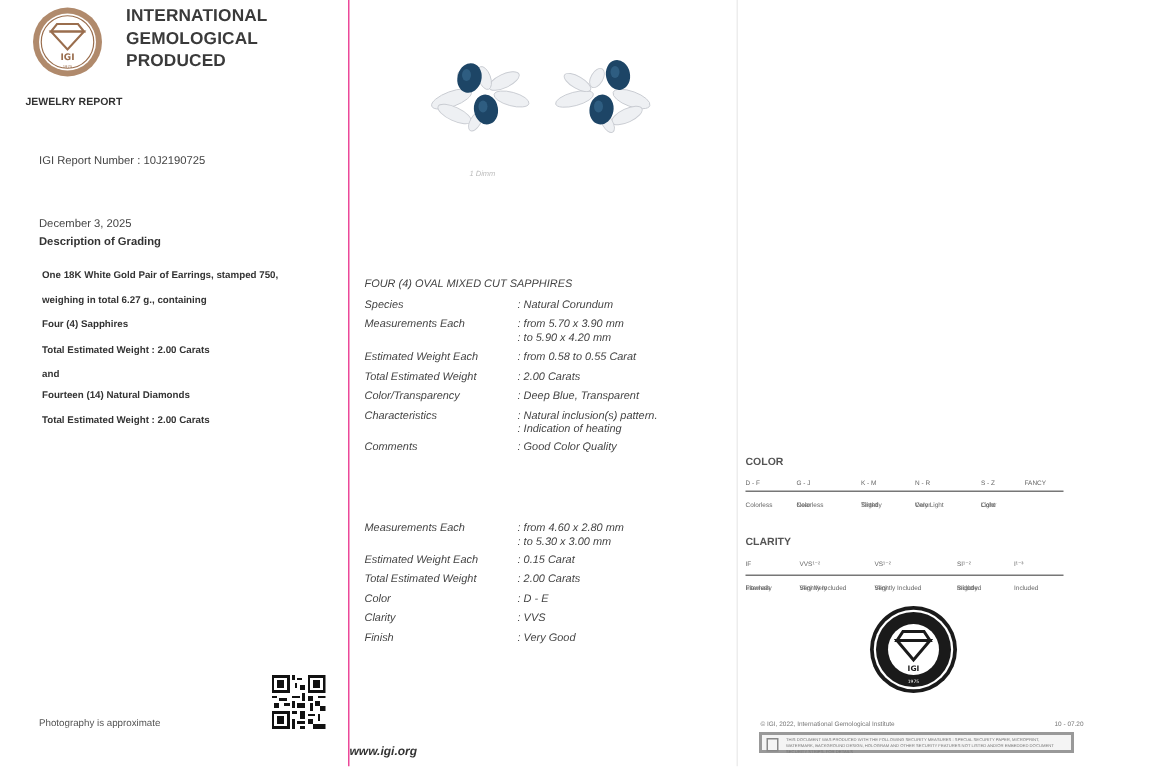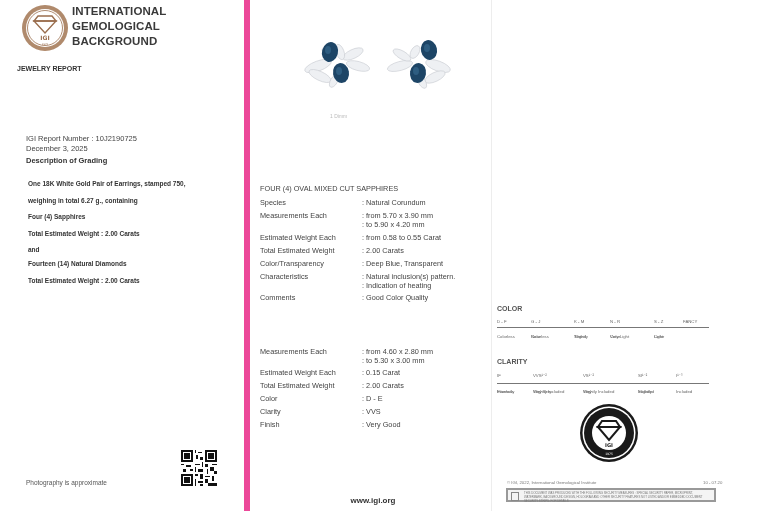--- a/index.html
+++ b/index.html
@@ -3,50 +3,50 @@
 <meta charset="utf-8">
 <style>
   html, body { margin: 0; padding: 0; }
   body {
     width: 768px; height: 511px; overflow: hidden; position: relative;
     background: #ffffff; color: #333333;
     font-family: "Liberation Sans", "DejaVu Sans", sans-serif;
   }
   .panel { position: absolute; top: 0; bottom: 0; }
   .panel-left { left: 0; width: 243px; }
-  .panel-mid { left: 244px; width: 246px; border-left: 6px solid #ec4899; }
+  .panel-mid { left: 232px; width: 246px; border-left: 1px solid #ec4899; font-style: italic; }
   .panel-right { left: 491px; width: 277px; border-left: 1px solid #ededed; }
 
   
   .logo { position: absolute; left: 17px; top: 3px; width: 56px; height: 50px; }
   .org-name {
-    position: absolute; left: 72px; top: 4px; font-size: 11.5px; font-weight: bold;
+    position: absolute; left: 84px; top: 4px; font-size: 11.5px; font-weight: bold;
     line-height: 15px; color: #3a3a3a; letter-spacing: 0.1px;
   }
   .org-name div { white-space: nowrap; }
   .report-type { position: absolute; left: 17px; top: 65px; font-size: 7px; font-weight: bold; color: #333; }
-  .report-number { position: absolute; left: 26px; top: 102px; font-size: 7.5px; color: #444; margin-top: 32px; }
+  .report-number { position: absolute; left: 26px; top: 102px; font-size: 7.5px; color: #444; }
   .report-date { position: absolute; left: 26px; top: 144px; font-size: 7.5px; color: #444; }
   .desc-title { position: absolute; left: 26px; top: 156px; font-size: 7.5px; font-weight: bold; color: #333; }
   .desc-lines { position: absolute; left: 28px; top: 180px; font-size: 6.5px; font-weight: bold; color: #333; }
   .desc-lines div { position: absolute; left: 0; white-space: nowrap; }
   .photo-note { position: absolute; left: 26px; top: 479px; font-size: 6.5px; color: #555; }
   .qr { position: absolute; left: 181px; top: 450px; width: 36px; height: 36px; }
 
   
   .earrings { position: absolute; left: 40px; top: 32px; width: 180px; height: 60px; }
   .scale-note { position: absolute; left: 80px; top: 113px; font-size: 5px; color: #bbb; }
   .section-title { position: absolute; left: 10px; font-size: 7.3px; color: #444; line-height: 8px; }
   .spec-table { position: absolute; left: 10px; font-size: 7.3px; color: #444; }
   .spec-row { position: absolute; left: 0; white-space: nowrap; }
   .spec-label { position: absolute; left: 0; width: 100px; }
   .spec-value { position: absolute; left: 102px; line-height: 9px; }
   .spec-value::before { content: ": "; }
   .mid-footnote { position: absolute; left: 10px; top: 448px; width: 225px; font-size: 7.3px; line-height: 9.5px; color: #444; }
-  .website { position: absolute; left: 0; width: 246px; top: 496px; text-align: center; font-size: 8px; font-weight: bold; color: #333; }
+  .website { position: absolute; left: 0; width: 246px; top: 496px; font-size: 8px; font-weight: bold; color: #333; }
 
   
   .scale-heading { position: absolute; left: 5px; font-size: 7px; font-weight: bold; color: #555; }
   .scale-grades, .scale-descs { position: absolute; left: 5px; font-size: 4.3px; color: #666; }
   .scale-grades span, .scale-descs span { position: absolute; top: 0; white-space: nowrap; line-height: 5.5px; }
   .scale-rule { position: absolute; left: 5px; width: 212px; height: 0; border-top: 1px solid #777; }
   .seal { position: absolute; left: 86px; top: 402px; width: 62px; height: 62px; }
   .copyright { position: absolute; left: 15px; top: 480px; font-size: 4.3px; color: #777; }
   .form-code { position: absolute; left: 211px; top: 480px; font-size: 4.3px; color: #777; }
   .security-box {
@@ -65,21 +65,21 @@
     <circle cx="28" cy="25" r="19" fill="#ffffff"></circle>
     <circle cx="28" cy="25" r="17.5" fill="none" stroke="#9a6e4e" stroke-width="0.8"></circle>
     <polygon points="17,18 39,18 35,13 21,13" fill="none" stroke="#9a6e4e" stroke-width="1.4"></polygon>
     <polygon points="17,18 39,18 28,30" fill="none" stroke="#9a6e4e" stroke-width="1.4"></polygon>
     <text x="28" y="37" font-size="6" font-weight="bold" fill="#9a6e4e" text-anchor="middle" font-family="DejaVu Sans, sans-serif">IGI</text>
     <text x="28" y="42" font-size="2.5" fill="#9a6e4e" text-anchor="middle" font-family="DejaVu Sans, sans-serif">1975</text>
   </svg>
   <div class="org-name">
     <div>INTERNATIONAL</div>
     <div>GEMOLOGICAL</div>
-    <div>BACKGROUND</div>
+    <div>PRODUCED</div>
   </div>
   <div class="report-type">JEWELRY REPORT</div>
   <div class="report-number">IGI Report Number : 10J2190725</div>
   <div class="report-date">December 3, 2025</div>
   <div class="desc-title">Description of Grading</div>
   <div class="desc-lines">
     <div style="top:0px">One 18K White Gold Pair of Earrings, stamped 750,</div>
     <div style="top:17px">weighing in total 6.27 g., containing</div>
     <div style="top:33px">Four (4) Sapphires</div>
     <div style="top:50px">Total Estimated Weight : 2.00 Carats</div>

